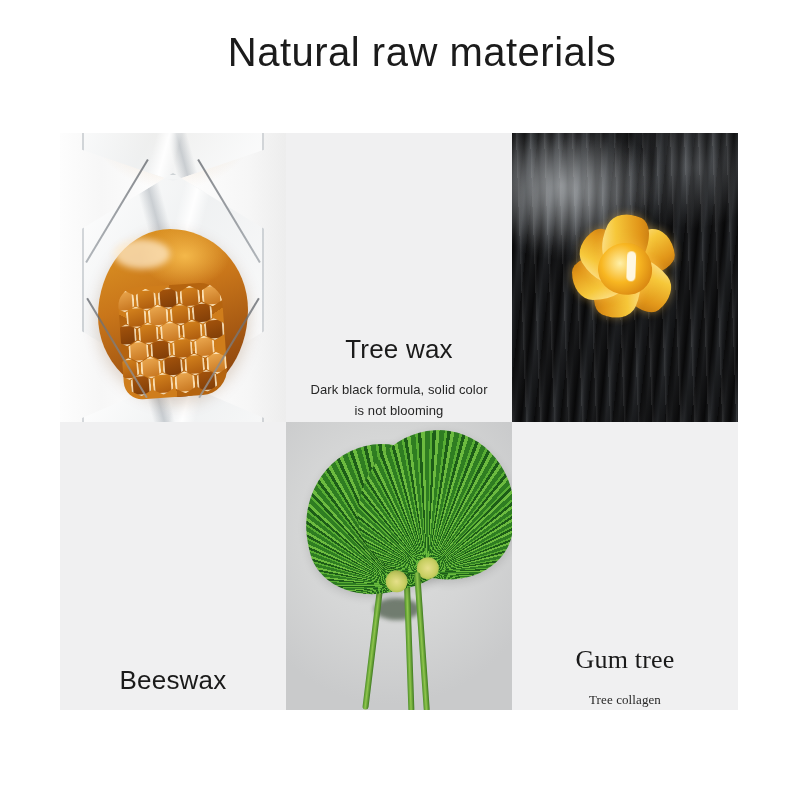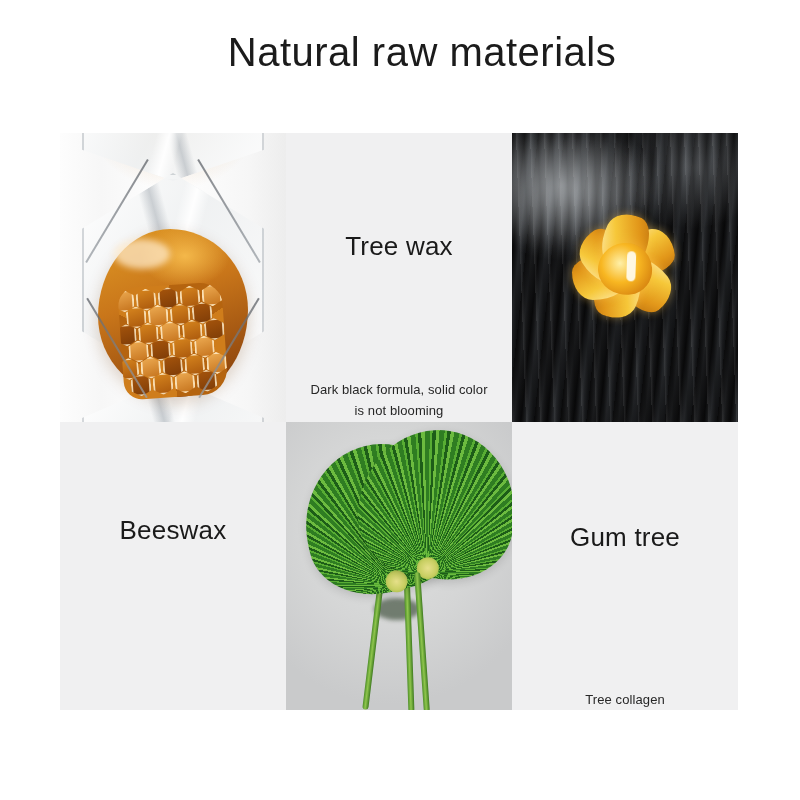--- a/index.html
+++ b/index.html
@@ -32,27 +32,27 @@
     grid-template-columns:repeat(3,1fr);
     grid-template-rows:repeat(2,1fr);
     background:#ffffff;
   }
   .cell{ position:relative; overflow:hidden; background:#f0f0f1; }
 
   
   .cell.text{
     background:#f0f0f1;
     display:flex; flex-direction:column;
-    align-items:center; justify-content:space-between;
+    align-items:center; justify-content:flex-end;
     text-align:center;
     padding:0 12px;
   }
   .cell.text.tw{ padding-top:98px; }
   .cell.text.bw{ padding-top:93px; }
-  .cell.text.gt{ padding-top:100px; }
+  .cell.text.gt{ padding-top:100px;font-family:Liberation Serif, serif; }
   .tile-heading{
     font-size:26px; font-weight:400; color:#1a1a1a;
     line-height:1.2; margin-bottom:14px; letter-spacing:.2px;
   }
   .tile-desc{
     font-size:13px; font-weight:400; color:#272727;
     line-height:1.62; max-width:190px; letter-spacing:.1px;
   }
 
   

